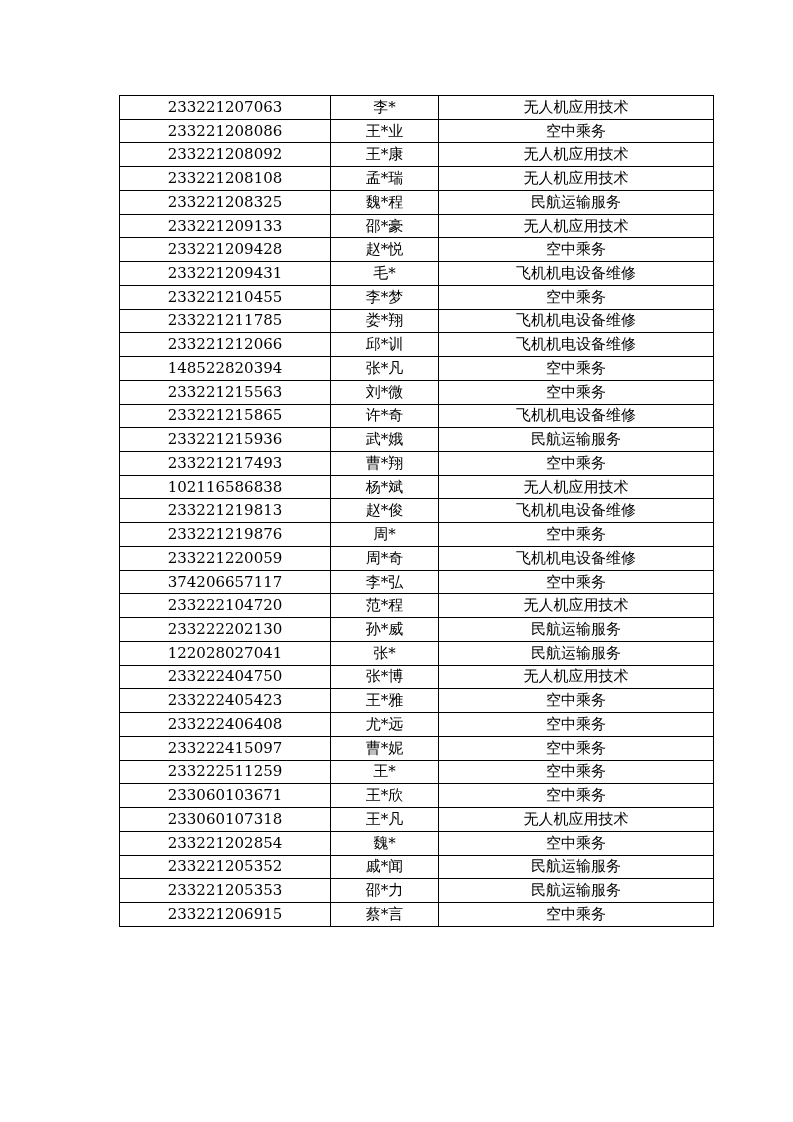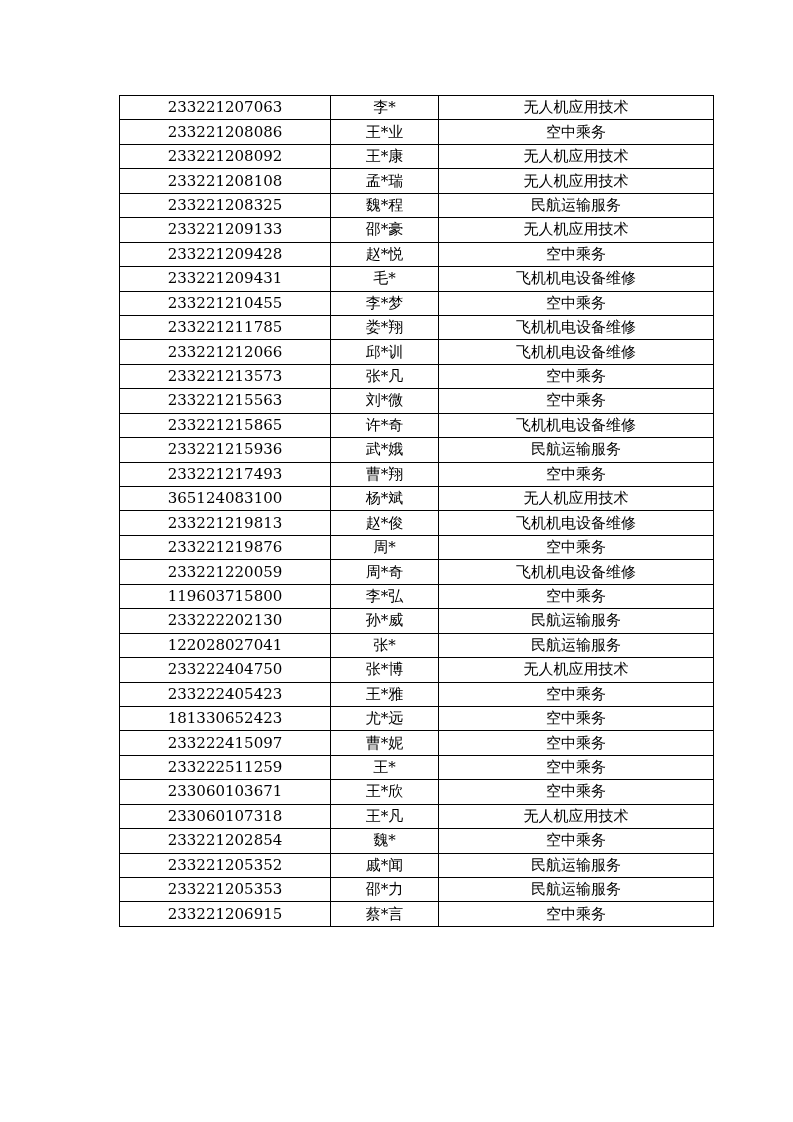--- a/index.html
+++ b/index.html
@@ -106,21 +106,21 @@
           <td>233221211785</td>
           <td>娄*翔</td>
           <td>飞机机电设备维修</td>
         </tr>
         <tr>
           <td>233221212066</td>
           <td>邱*训</td>
           <td>飞机机电设备维修</td>
         </tr>
         <tr>
-          <td>233221213573</td>
+          <td>148522820394</td>
           <td>张*凡</td>
           <td>空中乘务</td>
         </tr>
         <tr>
           <td>233221215563</td>
           <td>刘*微</td>
           <td>空中乘务</td>
         </tr>
         <tr>
           <td>233221215865</td>
@@ -131,43 +131,48 @@
           <td>233221215936</td>
           <td>武*娥</td>
           <td>民航运输服务</td>
         </tr>
         <tr>
           <td>233221217493</td>
           <td>曹*翔</td>
           <td>空中乘务</td>
         </tr>
         <tr>
-          <td>365124083100</td>
+          <td>102116586838</td>
           <td>杨*斌</td>
           <td>无人机应用技术</td>
         </tr>
         <tr>
           <td>233221219813</td>
           <td>赵*俊</td>
           <td>飞机机电设备维修</td>
         </tr>
         <tr>
           <td>233221219876</td>
           <td>周*</td>
           <td>空中乘务</td>
         </tr>
         <tr>
           <td>233221220059</td>
           <td>周*奇</td>
           <td>飞机机电设备维修</td>
         </tr>
         <tr>
-          <td>119603715800</td>
+          <td>374206657117</td>
           <td>李*弘</td>
           <td>空中乘务</td>
+        </tr>
+        <tr>
+          <td>233222104720</td>
+          <td>范*程</td>
+          <td>无人机应用技术</td>
         </tr>
         <tr>
           <td>233222202130</td>
           <td>孙*威</td>
           <td>民航运输服务</td>
         </tr>
         <tr>
           <td>122028027041</td>
           <td>张*</td>
           <td>民航运输服务</td>
@@ -176,21 +181,21 @@
           <td>233222404750</td>
           <td>张*博</td>
           <td>无人机应用技术</td>
         </tr>
         <tr>
           <td>233222405423</td>
           <td>王*雅</td>
           <td>空中乘务</td>
         </tr>
         <tr>
-          <td>181330652423</td>
+          <td>233222406408</td>
           <td>尤*远</td>
           <td>空中乘务</td>
         </tr>
         <tr>
           <td>233222415097</td>
           <td>曹*妮</td>
           <td>空中乘务</td>
         </tr>
         <tr>
           <td>233222511259</td>

